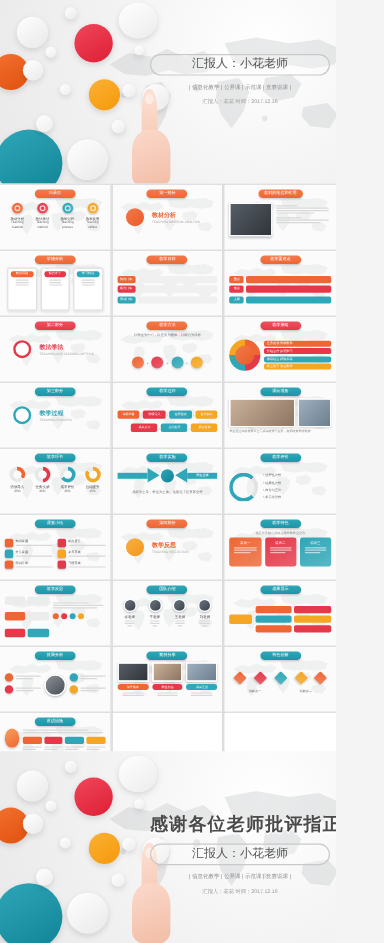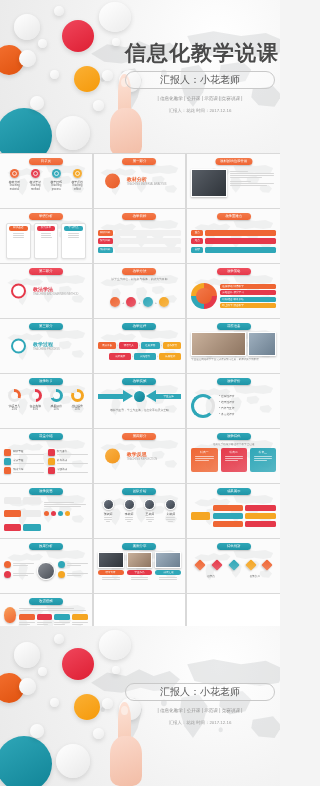--- a/index.html
+++ b/index.html
@@ -200,21 +200,20 @@
     <div class="circ sh" style="left:112px;top:38px;width:8px;height:8px;background:linear-gradient(145deg,#ffffff,#efefef);"></div>
     <div class="circ sh" style="left:119px;top:70px;width:22px;height:22px;background:linear-gradient(145deg,#ffffff,#eaeaea);"></div>
 
     <div class="hand" style="left:106px;top:74px;width:46px;height:80px;">
       <div class="finger" style="left:12px;top:0;width:13px;height:44px;"></div>
       <div class="nail" style="left:15px;top:4px;width:7px;height:9px;"></div>
       <div class="palm" style="left:4px;top:34px;width:32px;height:48px;"></div>
     </div>
 
     <div class="cover-text" style="left:125px;top:40px;width:150px;">
-      <div class="cover-title" style="font-size:21px;line-height:26px;">信息化教学说课</div>
       <div class="cover-sub" style="font-size:10px;line-height:16px;margin-top:5px;">汇报人：小花老师</div>
       <div class="cover-tags" style="font-size:4.6px;margin-top:7px;">| 信息化教学 | 公开课 | 示范课 | 竞赛说课 |</div>
       <div class="cover-meta" style="font-size:4.4px;margin-top:7px;">汇报人：花花          时间：2017.12.16</div>
     </div>
   </div>
 
   <div id="grid" style="top:153px;">
       <div class="slide">
     <div class="map">
           <svg viewBox="0 0 300 160" preserveAspectRatio="none">
@@ -1072,19 +1071,20 @@
     <div class="circ sh" style="left:112px;top:40px;width:8px;height:8px;background:linear-gradient(145deg,#ffffff,#efefef);"></div>
     <div class="circ sh" style="left:119px;top:72px;width:22px;height:22px;background:linear-gradient(145deg,#ffffff,#eaeaea);"></div>
 
     <div class="hand" style="left:106px;top:76px;width:46px;height:84px;">
       <div class="finger" style="left:12px;top:0;width:13px;height:44px;"></div>
       <div class="nail" style="left:15px;top:4px;width:7px;height:9px;"></div>
       <div class="palm" style="left:4px;top:34px;width:32px;height:50px;"></div>
     </div>
 
     <div class="cover-text" style="left:125px;top:52px;width:150px;">
+      <div class="cover-title" style="font-size:15px;line-height:20px;">感谢各位老师批评指正</div>
       <div class="cover-sub" style="font-size:10px;line-height:16px;margin-top:5px;">汇报人：小花老师</div>
       <div class="cover-tags" style="font-size:4.6px;margin-top:7px;">| 信息化教学 | 公开课 | 示范课 | 竞赛说课 |</div>
       <div class="cover-meta" style="font-size:4.4px;margin-top:7px;">汇报人：花花          时间：2017.12.16</div>
     </div>
   </div>
 
 </div>
 
 </body></html>

